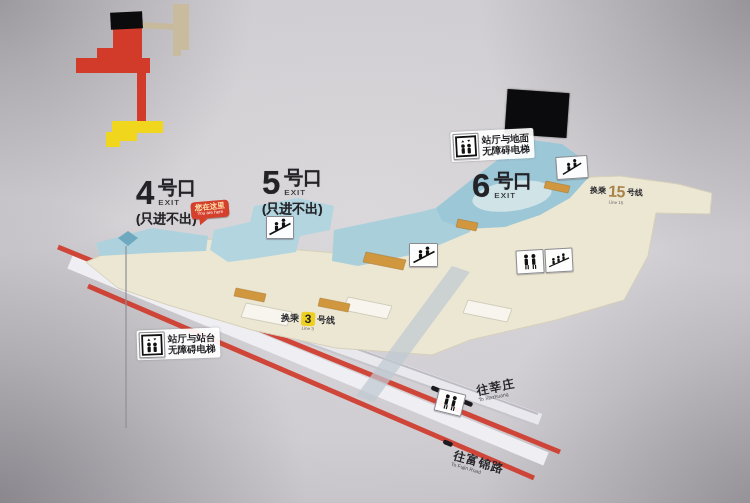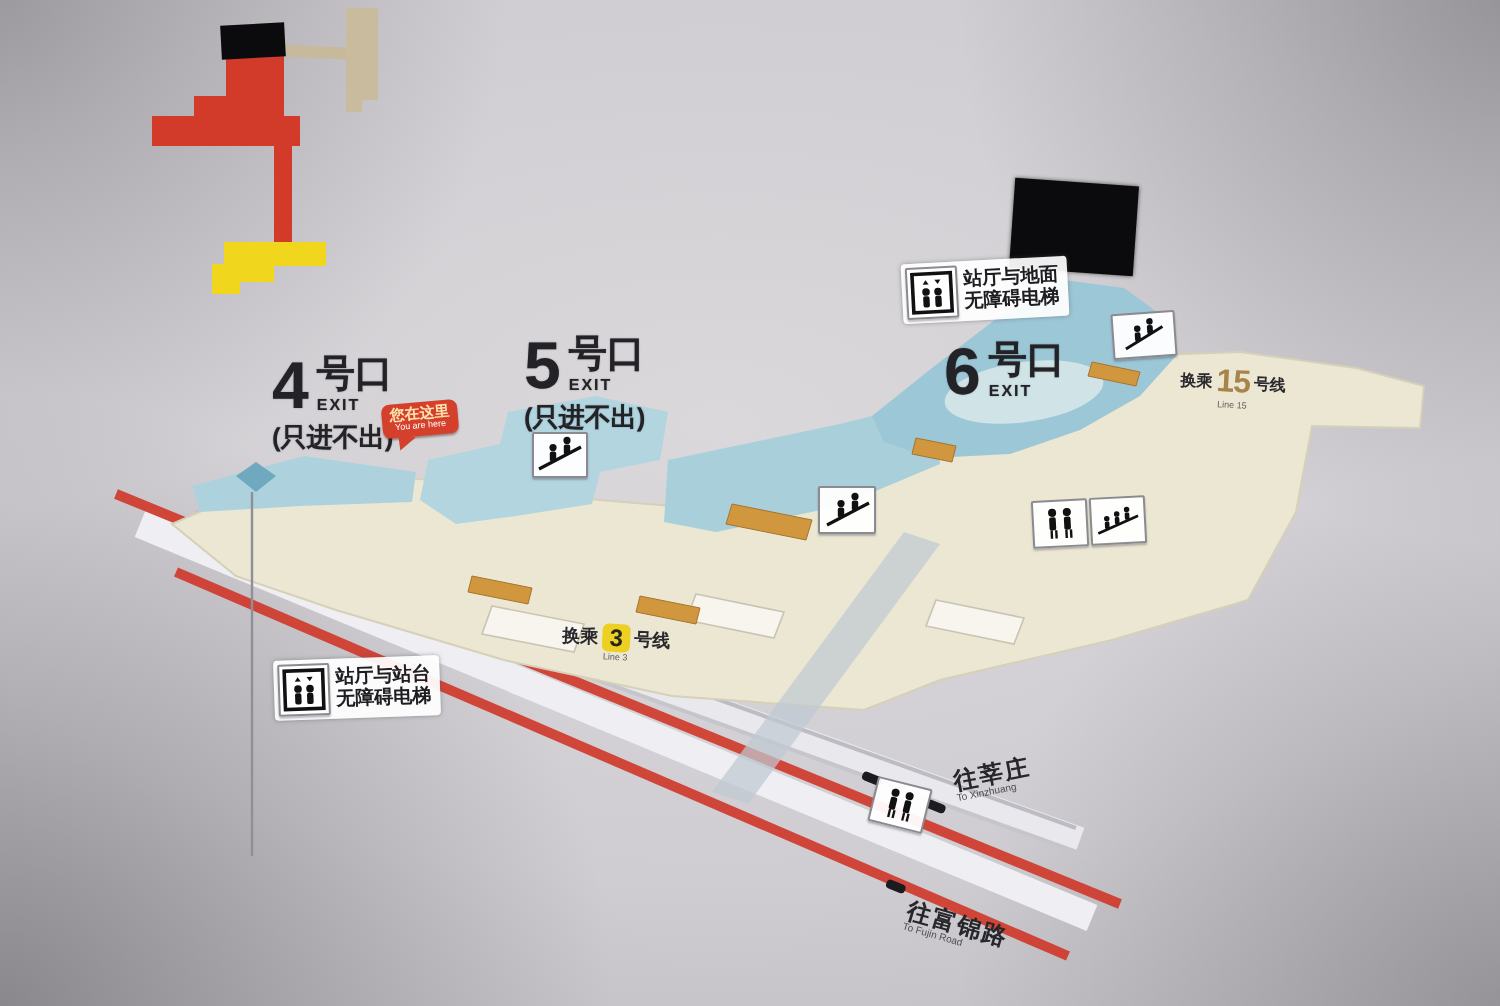--- a/index.html
+++ b/index.html
@@ -16,21 +16,21 @@
   }
   svg{display:block;}
   .abs{position:absolute;}
   .lbl{position:absolute;color:#232327;text-shadow:0 0 .7px rgba(25,25,30,.5);}
   
   .exit-label{display:flex;flex-direction:column;line-height:1;}
   .exit-row{display:flex;align-items:flex-start;}
   .exit-number{font-size:33px;font-weight:bold;letter-spacing:0;}
   .exit-col{display:flex;flex-direction:column;margin-left:4px;margin-top:2px;}
   .exit-suffix{font-size:19px;font-weight:bold;}
-  .exit-word{font-size:8px;font-weight:bold;letter-spacing:1px;margin-top:2px;}
+  .exit-word{font-size:8px;font-weight:normal;letter-spacing:1px;margin-top:2px;}
   .exit-note{font-size:13px;font-weight:bold;margin-top:3px;letter-spacing:0;}
   
   .bubble{background:#d5402c;border-radius:4px;padding:2px 4px 2px 4px;box-shadow:0 1px 1px rgba(60,20,15,.4);
           display:flex;flex-direction:column;align-items:center;line-height:1.1;}
   .bubble:after{content:"";position:absolute;left:6px;bottom:-7px;width:0;height:0;
           border-left:3px solid transparent;border-right:6px solid transparent;border-top:8px solid #d5402c;
           transform:rotate(18deg);}
   .bubble .t1{font-size:7.5px;font-weight:bold;color:#ffe3ae;white-space:nowrap;}
   .bubble .t2{font-size:4.5px;color:#fff;white-space:nowrap;}
   

